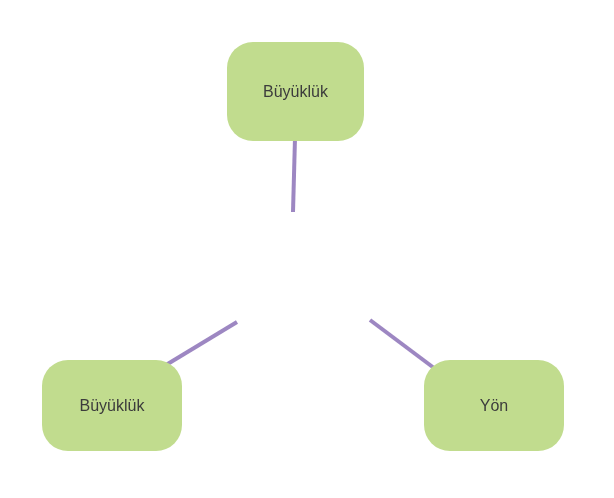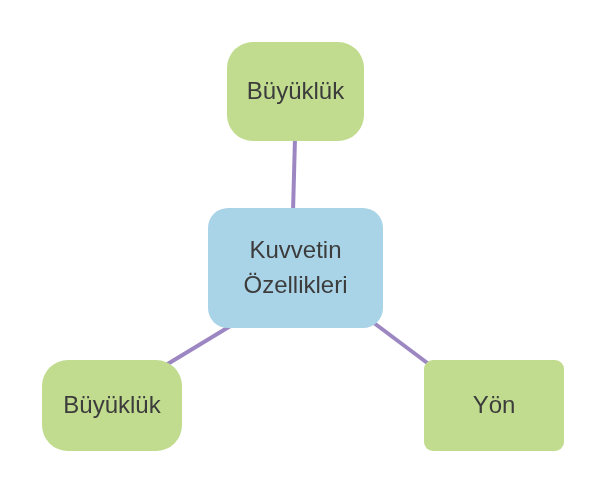--- a/index.html
+++ b/index.html
@@ -23,21 +23,21 @@
     height: 498px;
   }
   .node {
     position: absolute;
     display: flex;
     flex-direction: column;
     align-items: center;
     justify-content: center;
     text-align: center;
     color: #3c3c3c;
-    font-size: 24px;
+    font-size: 16px;
     line-height: 1.45;
   }
   .node-green {
     background: #c1dc8e;
     border-radius: 26px;
   }
   .node-blue {
     background: #a9d3e6;
     border-radius: 20px;
   }
@@ -57,42 +57,37 @@
     left: 42px;
     top: 360px;
     width: 140px;
     height: 91px;
   }
   .node-bottom-right {
     left: 424px;
     top: 360px;
     width: 140px;
     height: 91px;
-    border-radius: 9px;
   }
 </style>
 </head>
 <body>
 
 <div class="canvas">
 
   <svg class="connectors" viewBox="0 0 614 498" xmlns="http://www.w3.org/2000/svg" aria-hidden="true">
     <line x1="295" y1="138" x2="293" y2="212" stroke="#9d87c2" stroke-width="4"></line>
     <line x1="237" y1="322" x2="161" y2="368" stroke="#9d87c2" stroke-width="4"></line>
     <line x1="370" y1="320" x2="434" y2="368" stroke="#9d87c2" stroke-width="4"></line>
   </svg>
 
   <div class="node node-green node-top">
     <span>Büyüklük</span>
   </div>
 
-  <div class="node node-blue node-center">
-    <span>Kuvvetin</span>
-    <span>Özellikleri</span>
-  </div>
 
   <div class="node node-green node-bottom-left">
     <span>Büyüklük</span>
   </div>
 
   <div class="node node-green node-bottom-right">
     <span>Yön</span>
   </div>
 
 </div>

